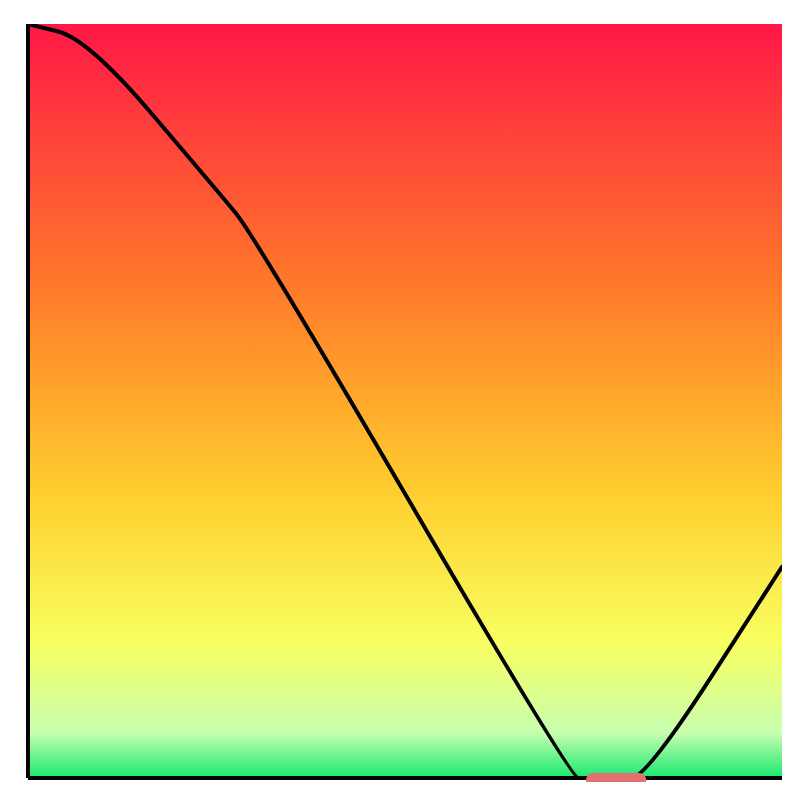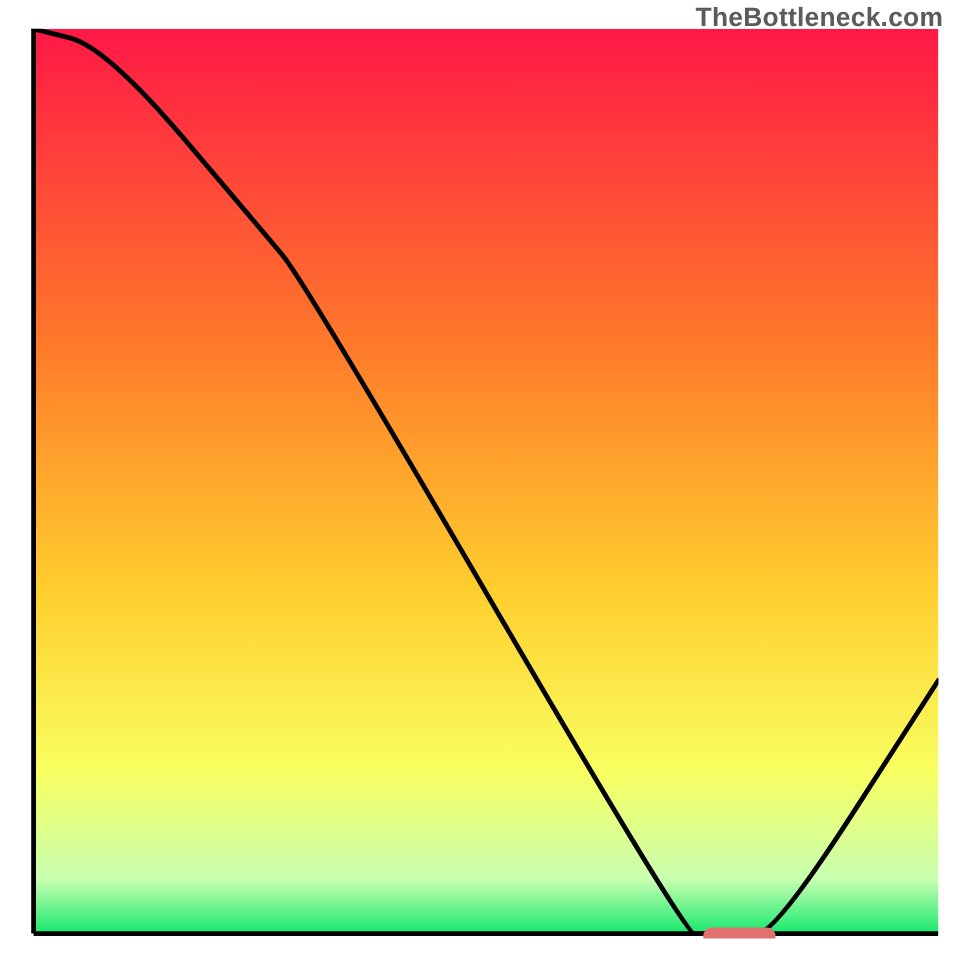--- a/index.html
+++ b/index.html
@@ -22,21 +22,20 @@
     width: 758px;
     height: 758px;
   }
   .plot svg { display: block; }
 </style>
 </head>
 <body>
 
 <div class="wrap">
 
-  <div class="attrib">TheBottleneck.com</div>
 
   <div class="plot">
     <svg id="svg" width="758" height="758" viewBox="0 0 758 758">
       <defs>
         <linearGradient id="bg-grad" x1="0" y1="0" x2="0" y2="1">
           <stop id="g0" offset="0%" stop-color="#ff1846"></stop>
           <stop id="g1" offset="35%" stop-color="#ff7a2a"></stop>
           <stop id="g2" offset="62%" stop-color="#ffce2e"></stop>
           <stop id="g3" offset="82%" stop-color="#f8ff60"></stop>
           <stop id="g4" offset="94%" stop-color="#c8ffb0"></stop>

